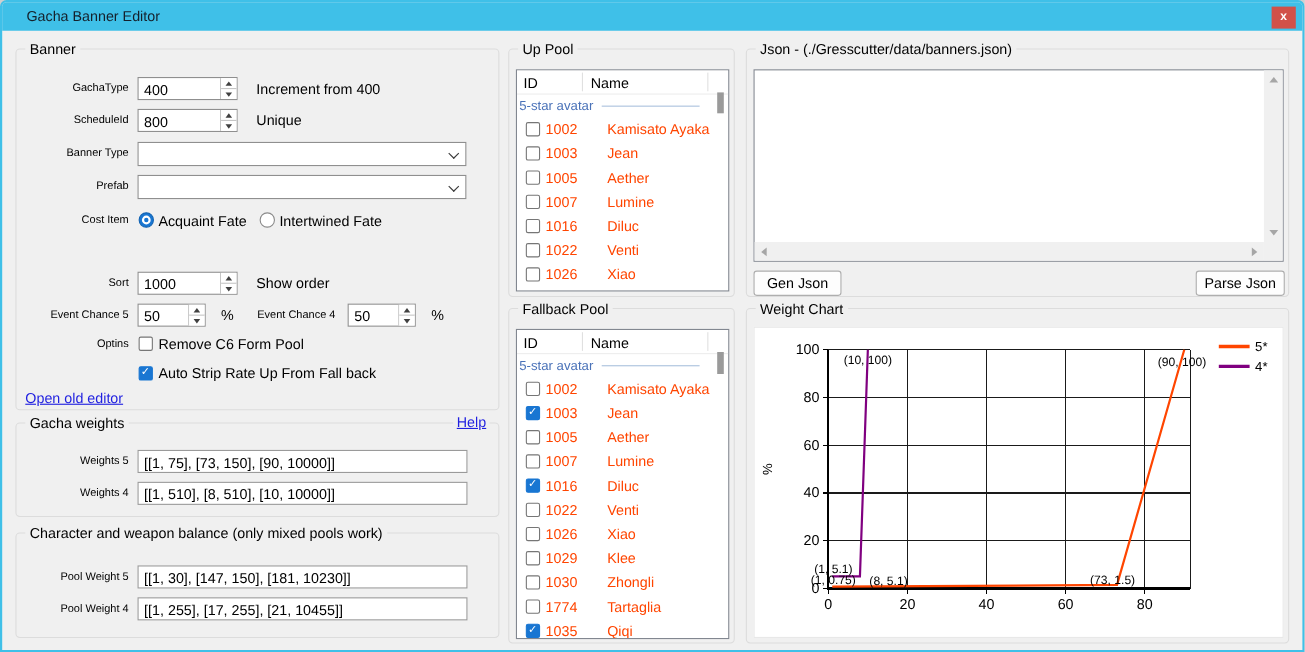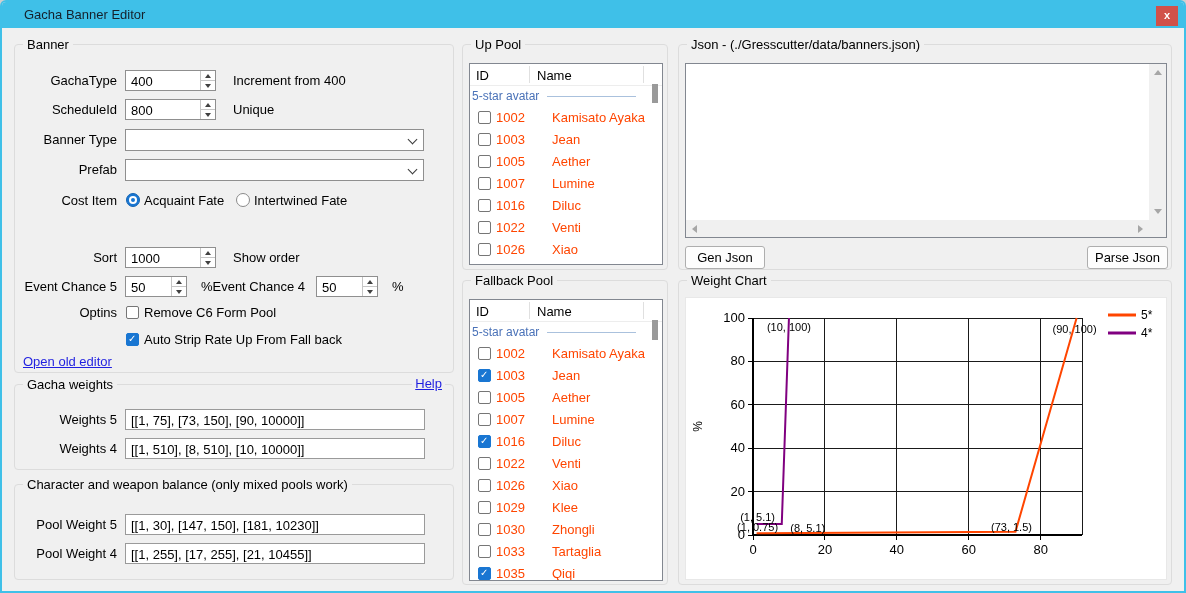--- a/index.html
+++ b/index.html
@@ -5,21 +5,21 @@
   *{box-sizing:border-box;margin:0;padding:0}
   html,body{background:#cfcfcf}
   body{font-family:"Liberation Sans",sans-serif}
   .window{position:relative;width:1186px;height:593px;background:#f0f0f0;border:2px solid #3fc0e8;border-radius:6px 6px 0 0;overflow:hidden}
   .titlebar{position:absolute;left:-2px;top:-2px;width:1186px;height:28px;background:#3fc0e8;border-radius:6px 6px 0 0}
   .title{position:absolute;left:24px;top:7px;font-size:13px;color:#15202b}
   .close-btn{position:absolute;right:8px;top:6px;width:22px;height:20px;background:#d15149;color:#fff;font-size:11px;font-weight:bold;text-align:center;line-height:19px;cursor:pointer}
   .group{position:absolute;border:1px solid #dcdcdc;border-radius:4px}
   .glabel{position:absolute;top:-8px;left:8px;background:#f0f0f0;padding:0 4px;font-size:13px;color:#000;line-height:15px;white-space:nowrap}
   .row{position:absolute;left:0;right:0}
-  .flabel{position:absolute;left:0;width:102px;text-align:right;font-size:13px;color:#000;white-space:nowrap}
+  .flabel{position:absolute;left:0;width:102px;text-align:right;font-size:10px;color:#000;white-space:nowrap}
   .hint{position:absolute;font-size:13px;color:#000;white-space:nowrap}
   .numbox{position:absolute;height:21px;background:#fff;border:1px solid #8f8f8f;display:flex}
   .numbox .val{flex:1;font-size:13px;padding:3px 0 0 5px;overflow:hidden}
   .spin-btns{width:15px;border-left:1px solid #c6c6c6;display:flex;flex-direction:column}
   .spin-btns .sb{flex:1;display:flex;align-items:center;justify-content:center;cursor:pointer;background:#fff}
   .spin-btns .sb + .sb{border-top:1px solid #c6c6c6}
   .tri-up{width:0;height:0;border-left:3px solid transparent;border-right:3px solid transparent;border-bottom:4px solid #404040}
   .tri-down{width:0;height:0;border-left:3px solid transparent;border-right:3px solid transparent;border-top:4px solid #404040}
   .combo{position:absolute;height:22px;background:#fff;border:1px solid #8f8f8f;font-size:13px;padding:19px 20px 0 6px;cursor:pointer;white-space:nowrap;overflow:hidden}
   .chev{position:absolute;right:7px;top:6px;width:7px;height:7px;border-right:1.5px solid #3a3a3a;border-bottom:1.5px solid #3a3a3a;transform:rotate(45deg)}
@@ -321,21 +321,21 @@
             <span class="rid">1029</span>
             <span class="rname">Klee</span>
           </div>
           <div class="list-row">
             <span class="cb"></span>
             <span class="rid">1030</span>
             <span class="rname">Zhongli</span>
           </div>
           <div class="list-row">
             <span class="cb"></span>
-            <span class="rid">1033</span>
+            <span class="rid">1774</span>
             <span class="rname">Tartaglia</span>
           </div>
           <div class="list-row">
             <span class="cb on"></span>
             <span class="rid">1035</span>
             <span class="rname">Qiqi</span>
           </div>
         </div>
       <div class="list-thumb" style="top:20px;height:20px"></div>
     </div>

